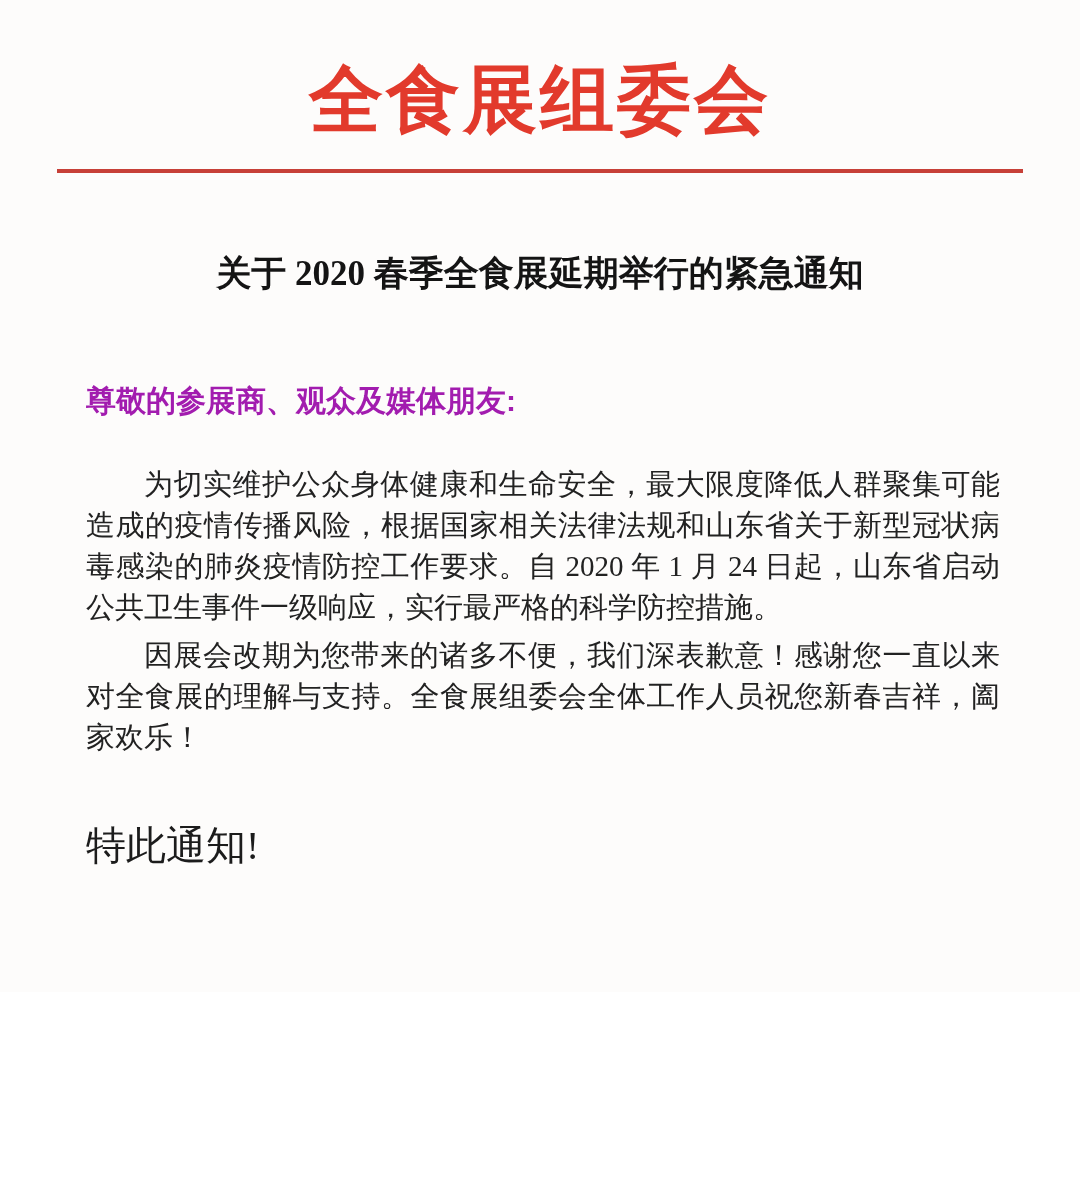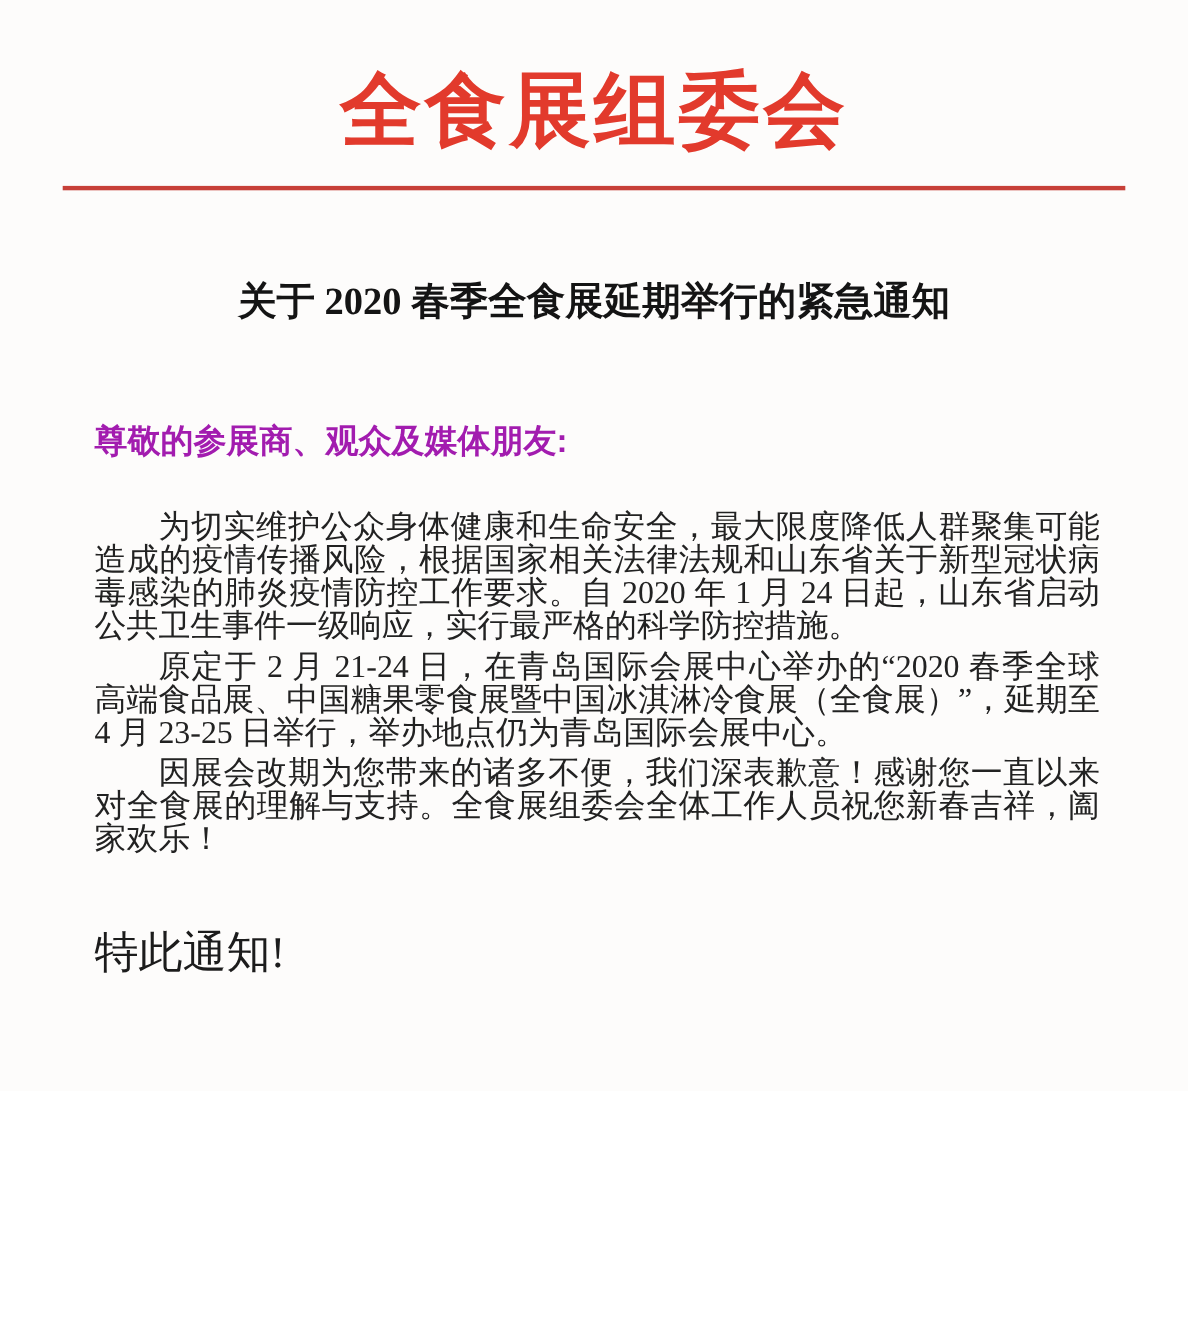--- a/index.html
+++ b/index.html
@@ -40,21 +40,21 @@
   .salutation {
     margin: 86px 82px 0 86px;
     font-family: "Liberation Sans", "DejaVu Sans", sans-serif;
     font-weight: bold;
     font-size: 30px;
     color: #a21caf;
   }
   .body-text {
     margin: 42px 80px 0 86px;
     font-size: 29px;
-    line-height: 30px;
+    line-height: 41px;
     text-align: justify;
     color: #222222;
   }
   .body-text p {
     margin: 0 0 7px 0;
     text-indent: 2em;
   }
   .closing {
     margin: 60px 0 0 86px;
     font-size: 40px;
@@ -87,21 +87,20 @@
   <div class="org-header">全食展组委会</div>
 
   <div class="header-rule"></div>
 
   <div class="doc-title">关于 2020 春季全食展延期举行的紧急通知</div>
 
   <div class="salutation">尊敬的参展商、观众及媒体朋友:</div>
 
   <div class="body-text">
     <p>为切实维护公众身体健康和生命安全，最大限度降低人群聚集可能造成的疫情传播风险，根据国家相关法律法规和山东省关于新型冠状病毒感染的肺炎疫情防控工作要求。自 2020 年 1 月 24 日起，山东省启动公共卫生事件一级响应，实行最严格的科学防控措施。</p>
-    <p>原定于 2 月 21-24 日，在青岛国际会展中心举办的“2020 春季全球高端食品展、中国糖果零食展暨中国冰淇淋冷食展（全食展）”，延期至 4 月 23-25 日举行，举办地点仍为青岛国际会展中心。</p>
     <p>因展会改期为您带来的诸多不便，我们深表歉意！感谢您一直以来对全食展的理解与支持。全食展组委会全体工作人员祝您新春吉祥，阖家欢乐！</p>
   </div>
 
   <div class="closing">特此通知!</div>
 
   <div class="signature">
     <div class="sig-org">全食展组委会</div>
   </div>
 
   <div class="logo-wrap">

